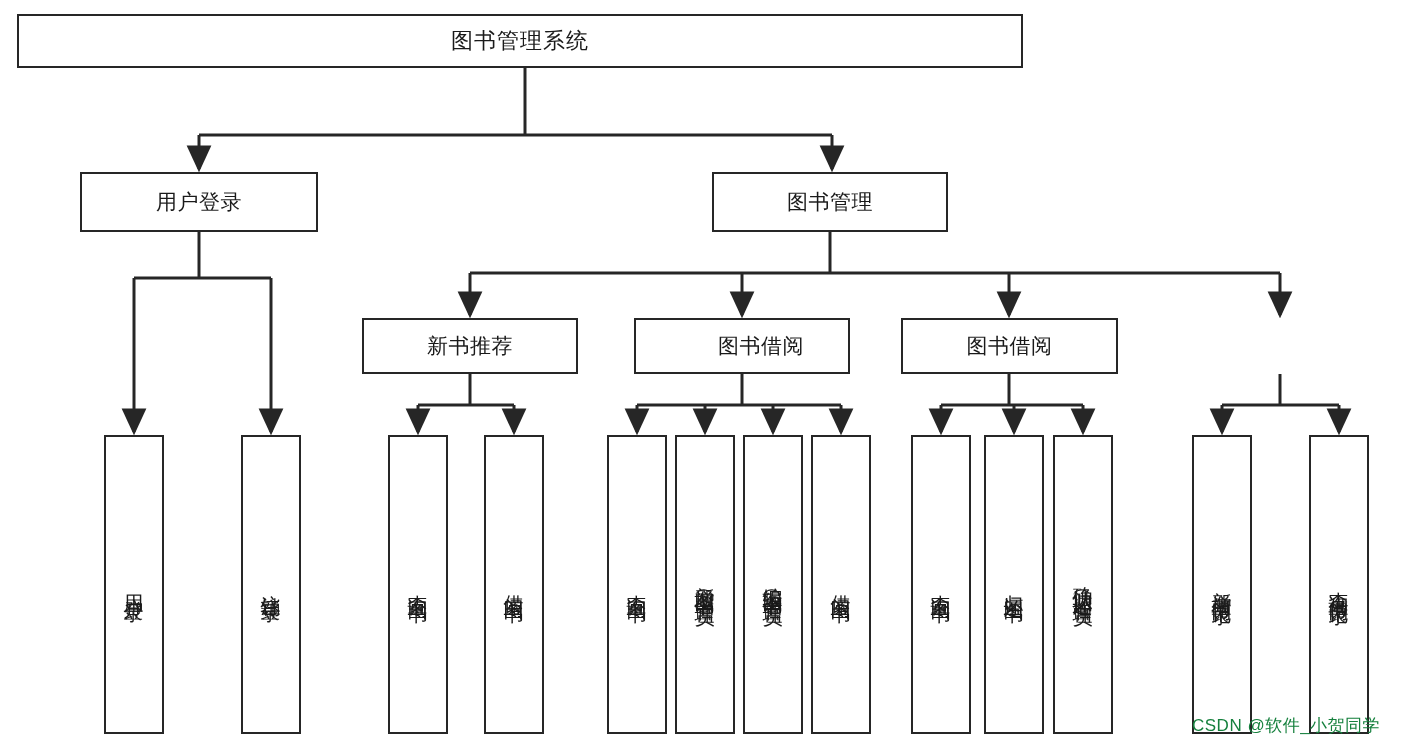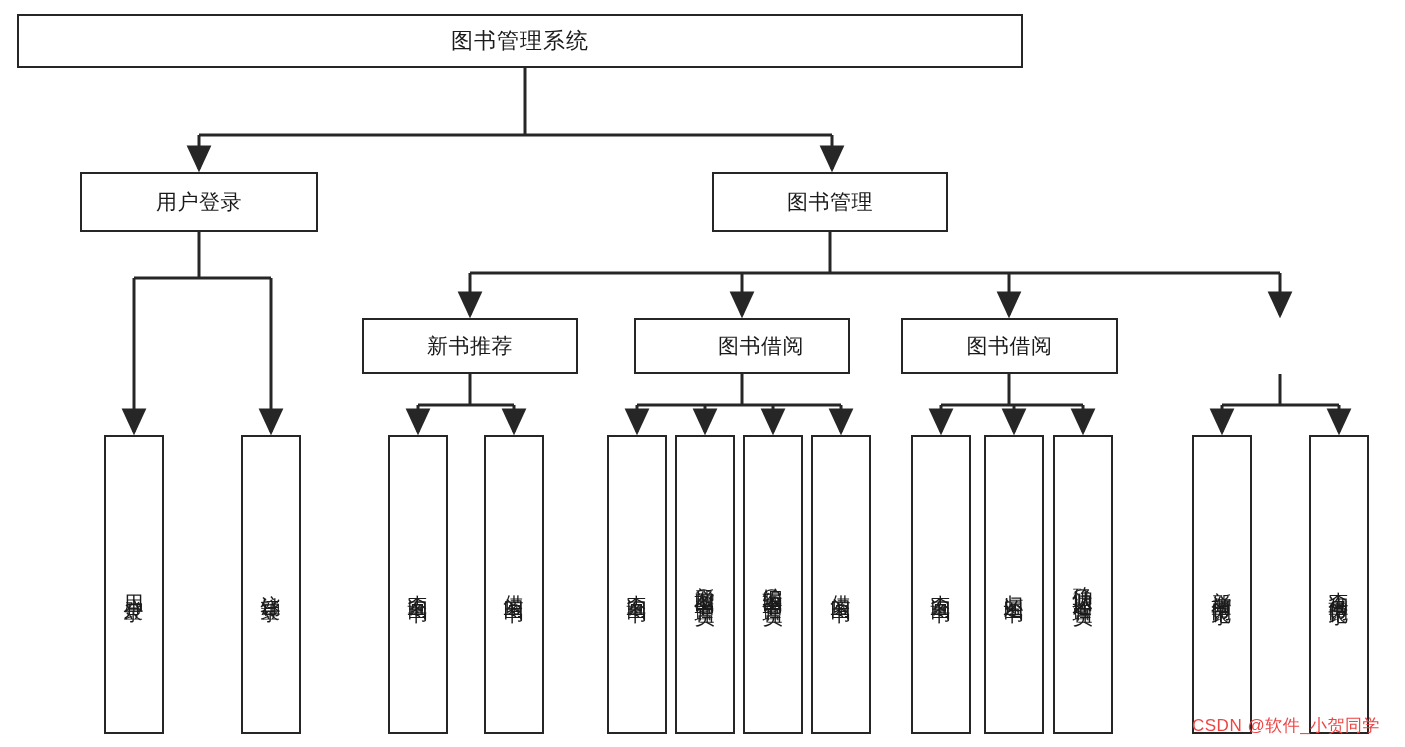--- a/index.html
+++ b/index.html
@@ -56,21 +56,21 @@
   }
   .node.vert .label {
     writing-mode: vertical-rl;
     text-orientation: upright;
     font-size: 20px;
     letter-spacing: 3px;
     line-height: 1;
   }
   .watermark {
     position: absolute;
-    color: #ef4444;
+    color: #15803d;
     font-size: 17px;
     letter-spacing: 0.5px;
     white-space: nowrap;
     z-index: 5;
     user-select: none;
     text-align: right;
   }
 </style>
 </head>
 <body>

